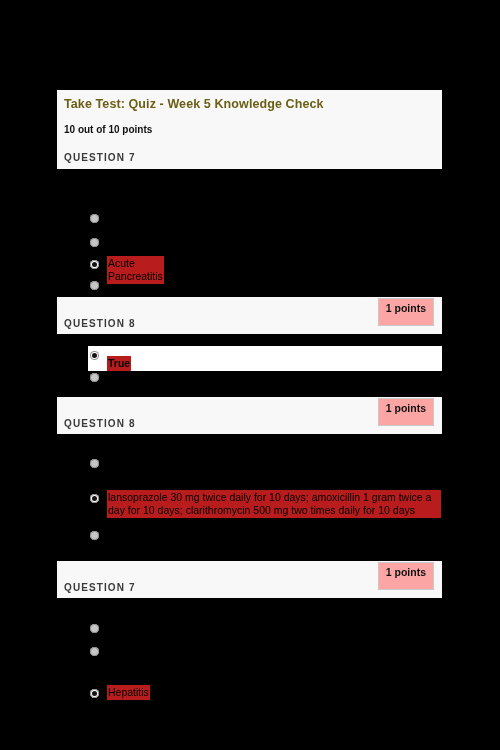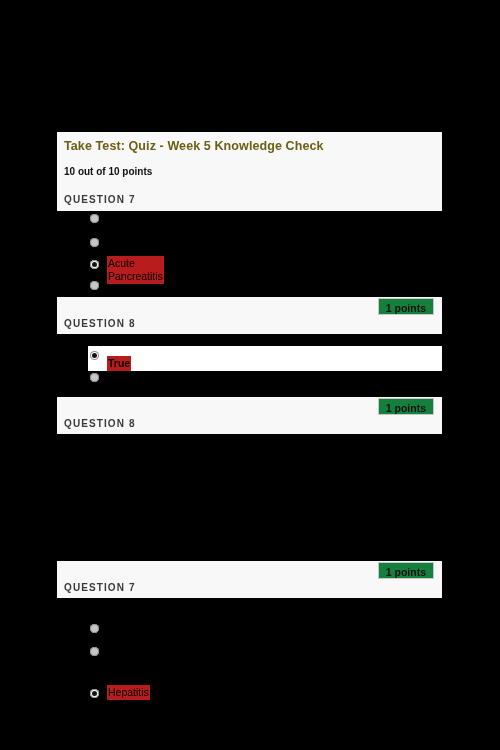--- a/index.html
+++ b/index.html
@@ -25,21 +25,21 @@
 
   
   .panel {
     position: absolute;
     left: 57px;
     width: 385px;
     background: #f8f8f8;
   }
 
   
-  .hdr-panel { top: 90px; height: 79px; margin-top: 42px; }
+  .hdr-panel { top: 90px; height: 79px; }
 
   .test-title {
     position: absolute;
     left: 7px;
     top: 7px;
     font-size: 12.5px;
     font-weight: bold;
     color: #6b5f15;
     letter-spacing: 0.1px;
     white-space: nowrap;
@@ -65,26 +65,26 @@
 
   
   .qband { height: 37px; }
   .qband .q-label { left: 7px; top: 21px; }
 
   .points-box {
     position: absolute;
     right: 8px;
     top: 1px;
     min-width: 52px;
-    height: 17px;
+    height: 28px;
     line-height: 19px;
     padding: 0 7px;
     box-sizing: border-box;
     border: 1px solid #c9c9c9;
-    background: #15803d;
+    background: #fca5a5;
     font-size: 10.5px;
     font-weight: bold;
     color: #111111;
     text-align: left;
     white-space: nowrap;
   }
 
   
   .answers {
     position: absolute;
@@ -181,20 +181,32 @@
     <div class="opt" style="top:35px;">
       <span class="radio"></span>
     </div>
   </div>
 
   <div class="panel qband" style="top:397px;">
     <div class="points-box">1 points</div>
     <div class="q-label">QUESTION 8</div>
   </div>
 
+  <div class="answers" style="top:434px; height:116px;">
+    <div class="opt" style="top:21px;">
+      <span class="radio"></span>
+    </div>
+    <div class="opt" style="top:56px;">
+      <span class="radio sel"></span>
+      <span class="opt-text wide">lansoprazole 30 mg twice daily for 10 days; amoxicillin 1 gram twice a day for 10 days; clarithromycin 500 mg two times daily for 10 days</span>
+    </div>
+    <div class="opt" style="top:93px;">
+      <span class="radio"></span>
+    </div>
+  </div>
 
   <div class="panel qband" style="top:561px;">
     <div class="points-box">1 points</div>
     <div class="q-label">QUESTION 7</div>
   </div>
 
   <div class="answers" style="top:606px; height:110px;">
     <div class="opt" style="top:14px;">
       <span class="radio"></span>
     </div>

